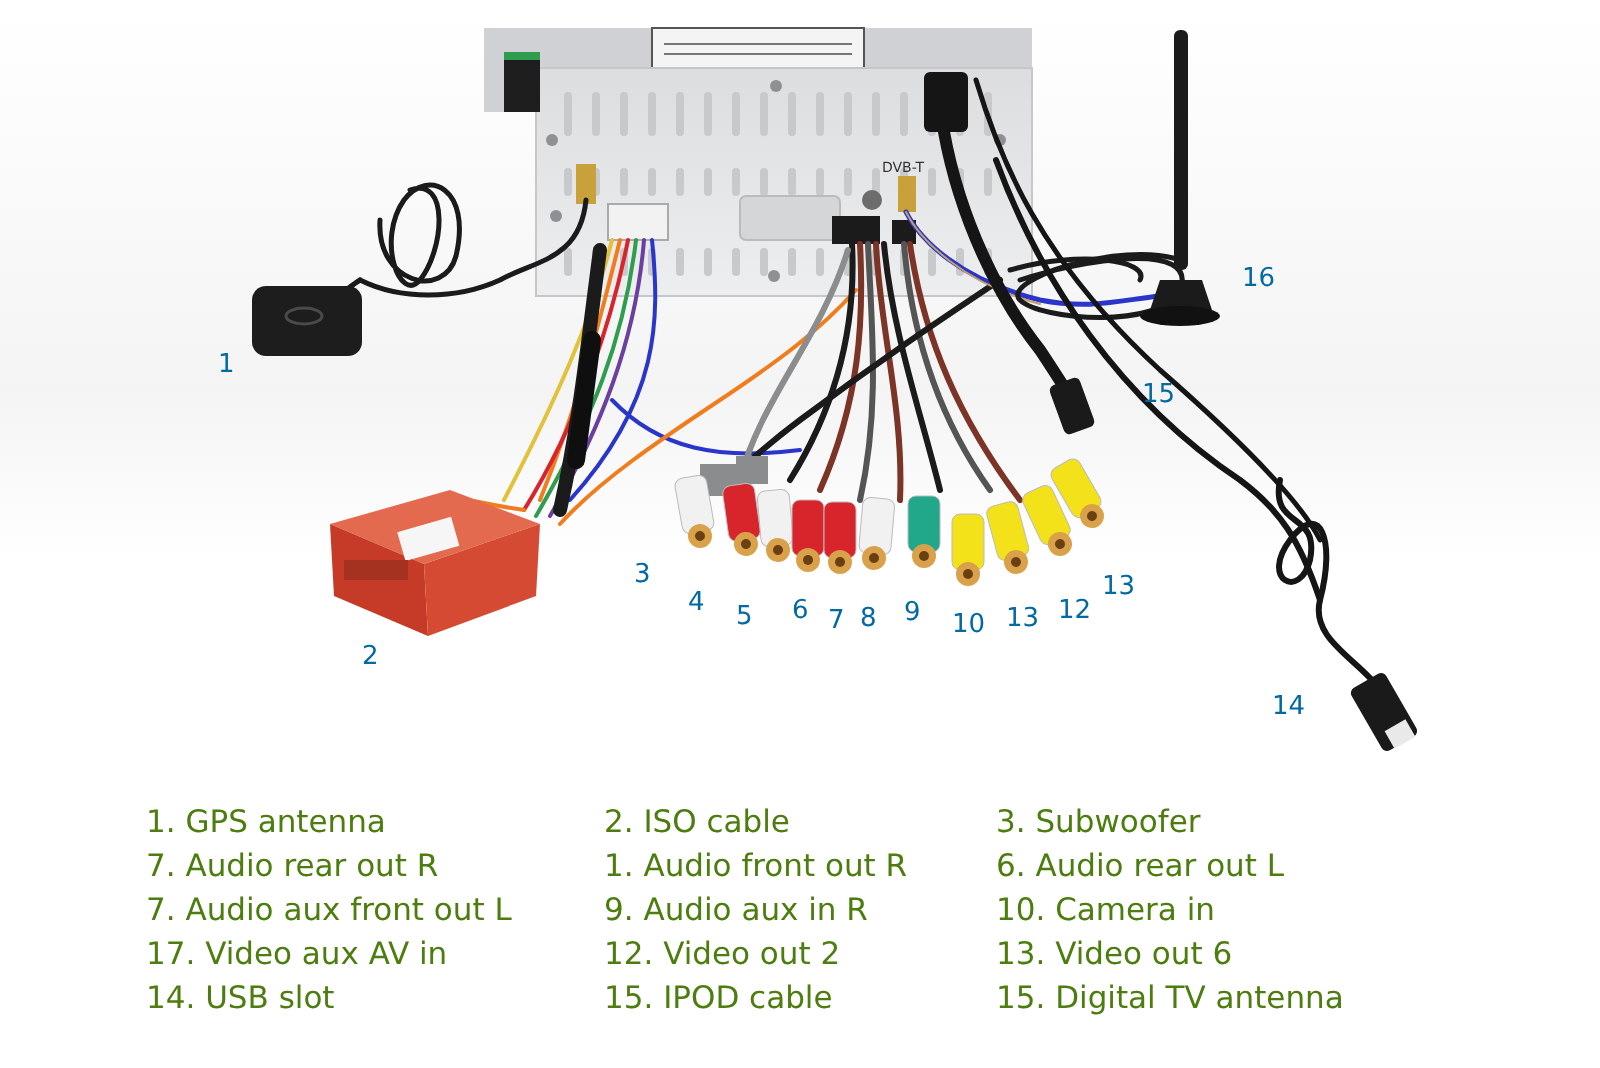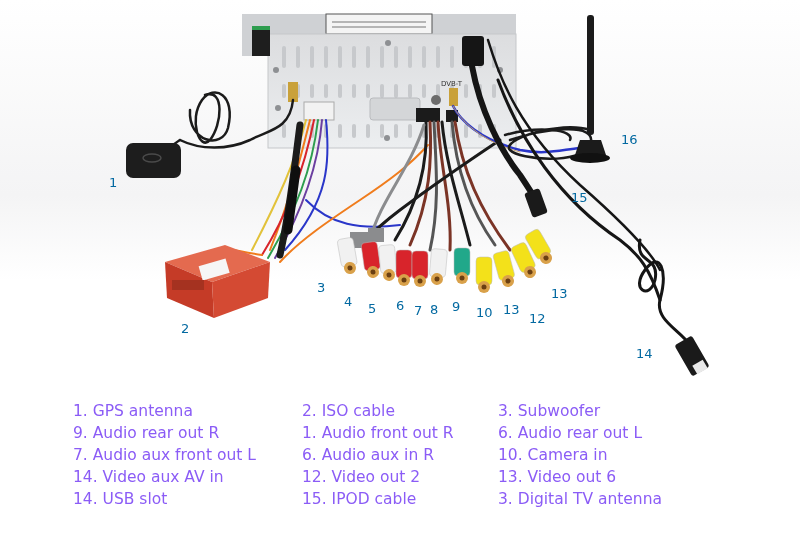--- a/index.html
+++ b/index.html
@@ -17,21 +17,21 @@
     line-height: 1;
   }
   .legend {
     position: absolute; left: 73px; top: 400px;
     display: grid;
     grid-template-columns: 229px 196px 220px;
     row-gap: 0px;
   }
   .legend-item {
     font-family: "DejaVu Sans", sans-serif;
-    font-size: 15.5px; color: #8b5cf6;
+    font-size: 15.5px; color: #4d7c0f;
     line-height: 22px; white-space: nowrap;
   }
 </style>
 </head>
 <body>
 
 <svg id="stage" width="800" height="534" viewBox="0 0 800 534" xmlns="http://www.w3.org/2000/svg">
   <defs>
     <linearGradient id="bgGrad" x1="0" y1="0" x2="0" y2="1">
       <stop offset="0" stop-color="#ffffff"></stop>
@@ -267,35 +267,35 @@
 <div class="callout" style="left:181px; top:322px;">2</div>
 <div class="callout" style="left:317px; top:281px;">3</div>
 <div class="callout" style="left:344px; top:295px;">4</div>
 <div class="callout" style="left:368px; top:302px;">5</div>
 <div class="callout" style="left:396px; top:299px;">6</div>
 <div class="callout" style="left:414px; top:304px;">7</div>
 <div class="callout" style="left:430px; top:303px;">8</div>
 <div class="callout" style="left:452px; top:300px;">9</div>
 <div class="callout" style="left:476px; top:306px;">10</div>
 <div class="callout" style="left:503px; top:303px;">13</div>
-<div class="callout" style="left:529px; top:312px;">12</div>
+<div class="callout" style="left:529px; top:299px;">12</div>
 <div class="callout" style="left:551px; top:287px;">13</div>
 <div class="callout" style="left:636px; top:347px;text-align:right;">14</div>
 <div class="callout" style="left:571px; top:191px;">15</div>
 <div class="callout" style="left:621px; top:133px;">16</div>
 
 <div class="legend">
   <div class="legend-item">1. GPS antenna</div>
   <div class="legend-item">2. ISO cable</div>
   <div class="legend-item">3. Subwoofer</div>
-  <div class="legend-item">9. Audio rear out R</div>
+  <div class="legend-item">7. Audio rear out R</div>
   <div class="legend-item">1. Audio front out R</div>
   <div class="legend-item">6. Audio rear out L</div>
   <div class="legend-item">7. Audio aux front out L</div>
-  <div class="legend-item">6. Audio aux in R</div>
+  <div class="legend-item">9. Audio aux in R</div>
   <div class="legend-item">10. Camera in</div>
-  <div class="legend-item">14. Video aux AV in</div>
+  <div class="legend-item">17. Video aux AV in</div>
   <div class="legend-item">12. Video out 2</div>
   <div class="legend-item">13. Video out 6</div>
   <div class="legend-item">14. USB slot</div>
   <div class="legend-item">15. IPOD cable</div>
-  <div class="legend-item">3. Digital TV antenna</div>
+  <div class="legend-item">15. Digital TV antenna</div>
 </div>
 
 </body></html>

